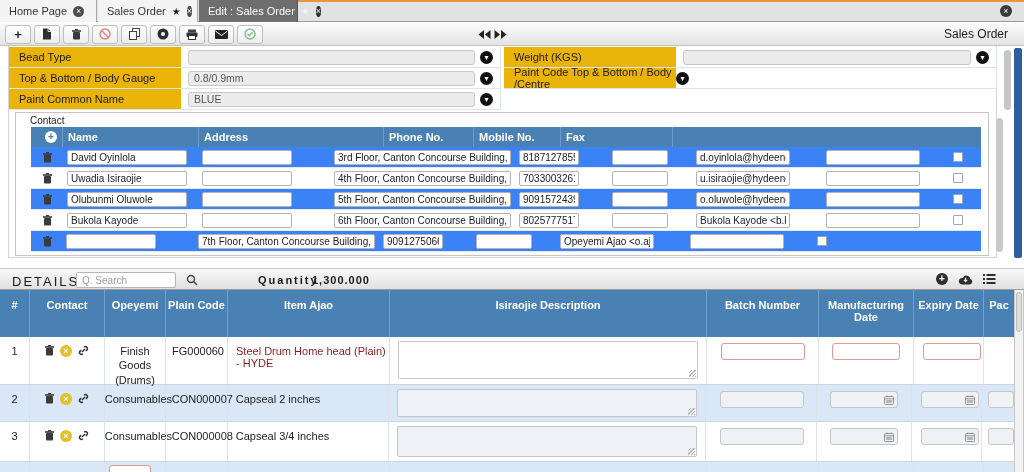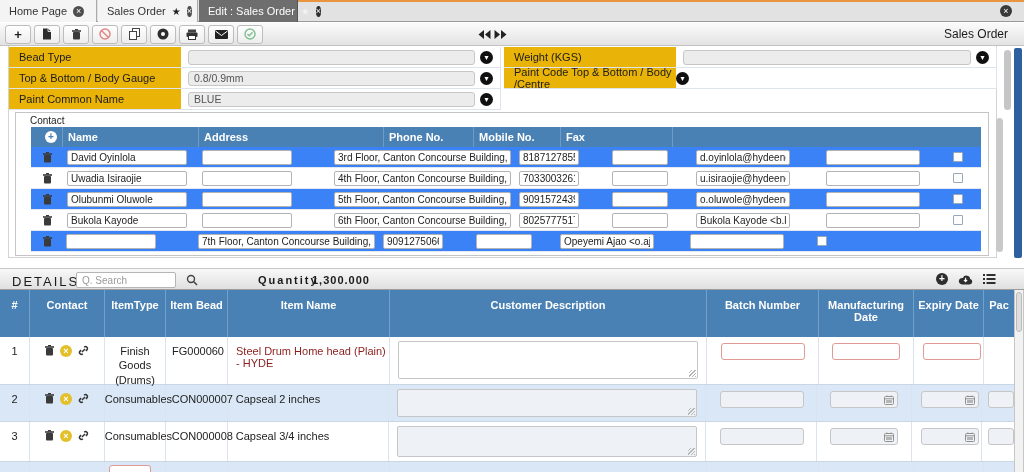--- a/index.html
+++ b/index.html
@@ -412,24 +412,24 @@
             </g>
           </svg>
         </span>
     </div>
   </div>
 
   <div class="items">
     <div class="ihead">
       <div class="c-num">#</div>
       <div class="c-act">Contact</div>
-      <div class="c-type">ItemType</div>
-      <div class="c-code">Item Bead</div>
-      <div class="c-name">Item Name</div>
-      <div class="c-desc">Customer Description</div>
+      <div class="c-type">Opeyemi</div>
+      <div class="c-code">Plain Code</div>
+      <div class="c-name">Item Ajao</div>
+      <div class="c-desc">Isiraojie Description</div>
       <div class="c-batch">Batch Number</div>
       <div class="c-mfg">Manufacturing Date</div>
       <div class="c-exp">Expiry Date</div>
       <div class="c-pac" style="border-right:none">Pac</div>
     </div>
 
     <div class="irow r1">
       <div class="c-num">1</div>
       <div class="c-act">
         <span class="icon">

